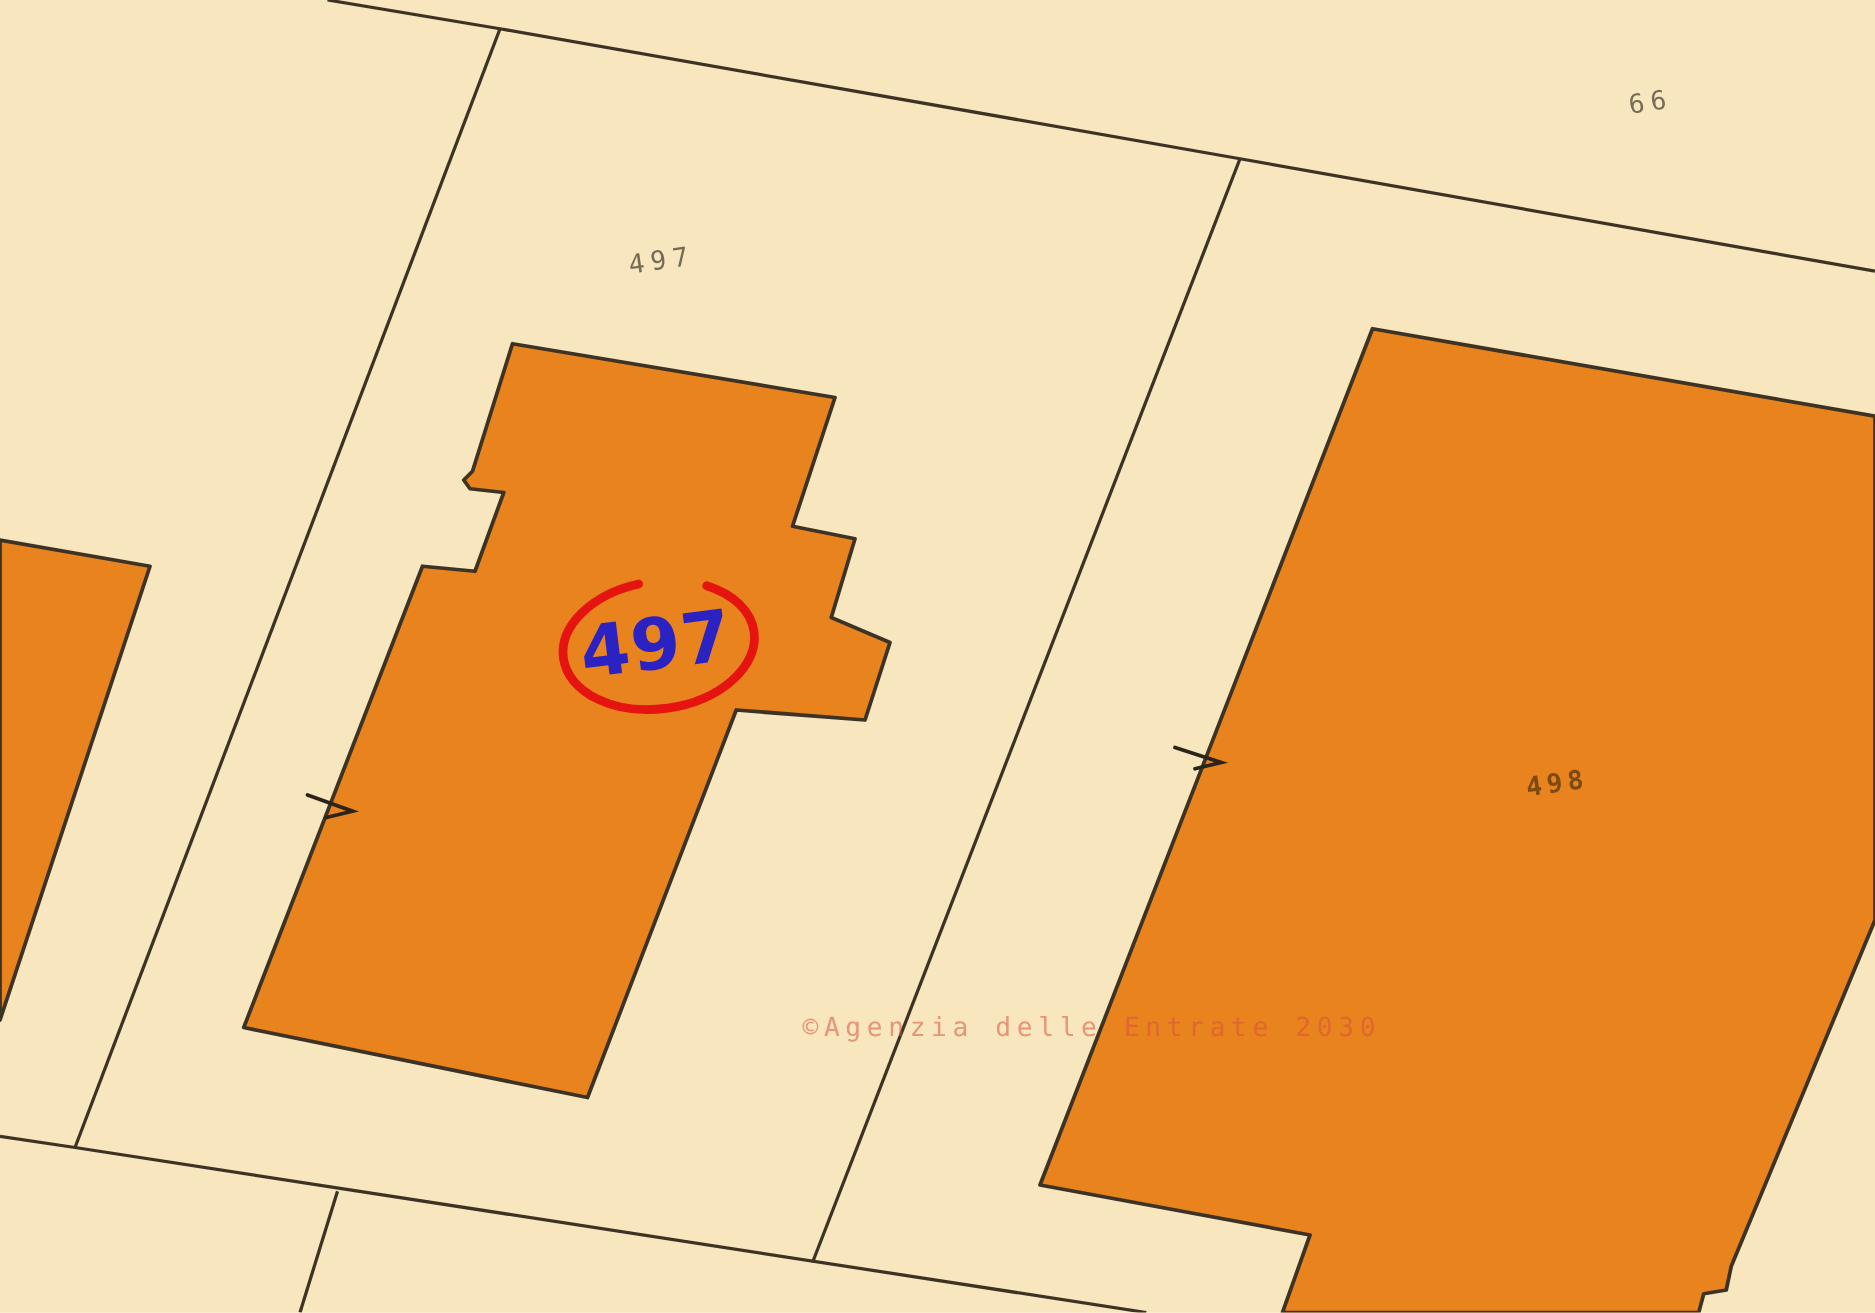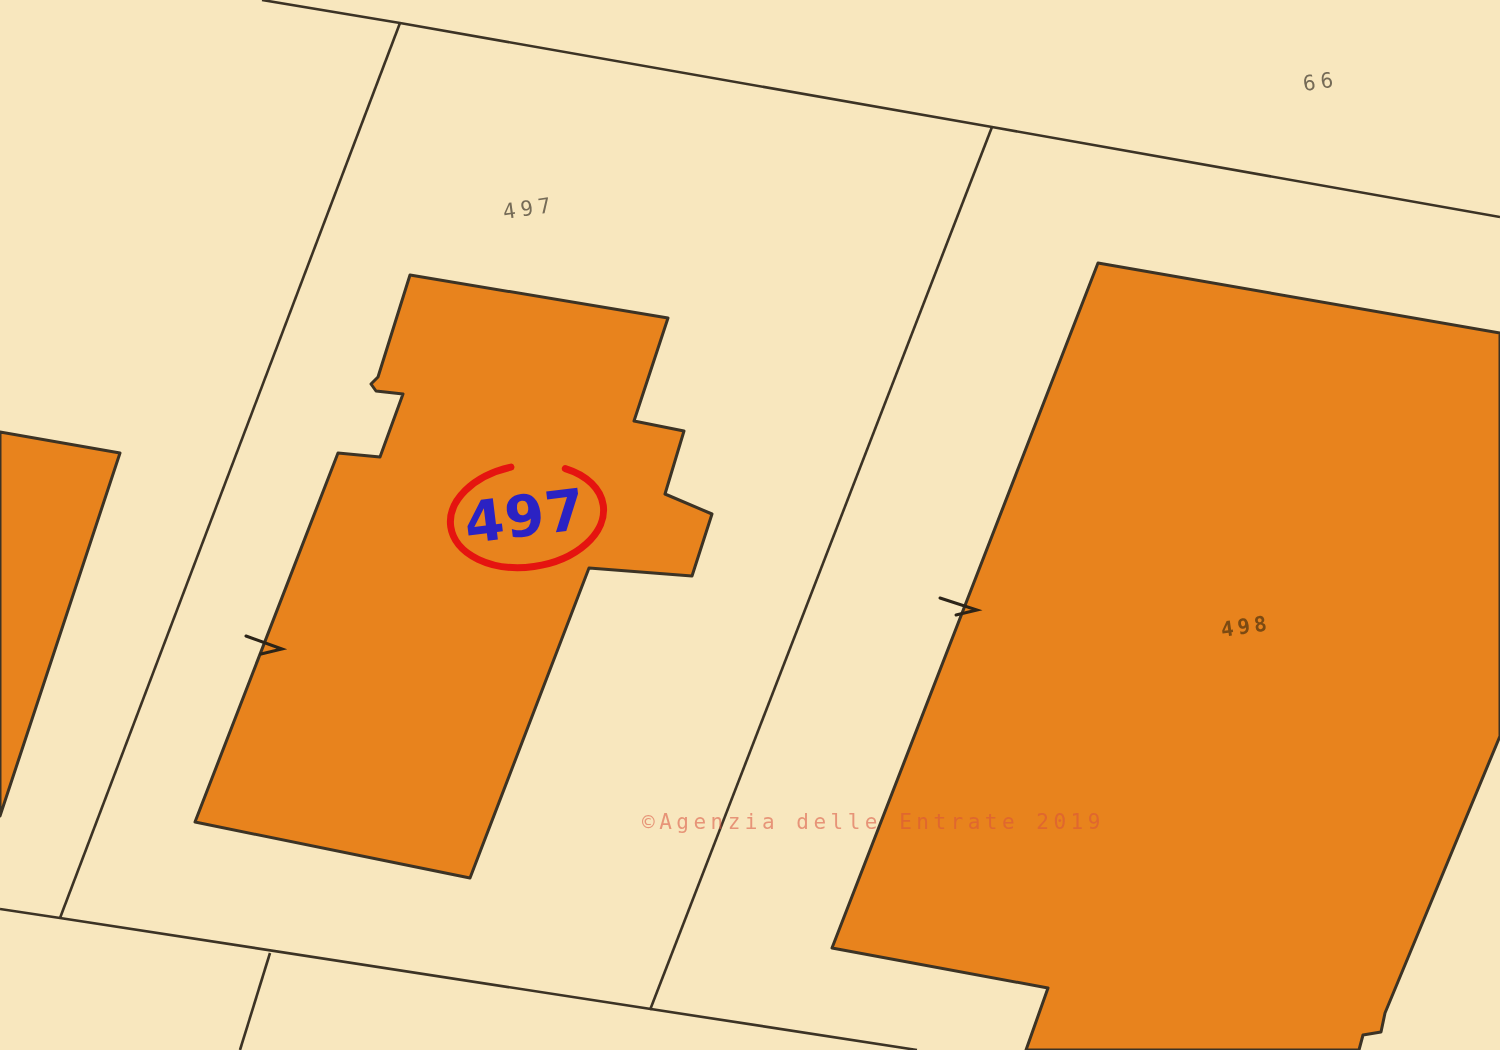--- a/index.html
+++ b/index.html
@@ -88,15 +88,15 @@
   </svg>
 
   <span class="parcel-label" style="left:503px;top:200px;">497</span>
 
   <span class="parcel-label" style="left:1303px;top:72px;">66</span>
 
   <span class="building-label" style="left:1221px;top:618px;">498</span>
 
   <span class="highlight-number">497</span>
 
-  <span class="watermark">©Agenzia delle Entrate 2019</span>
+  <span class="watermark">©Agenzia delle Entrate 2030</span>
 
 </div>
 
 </body></html>

